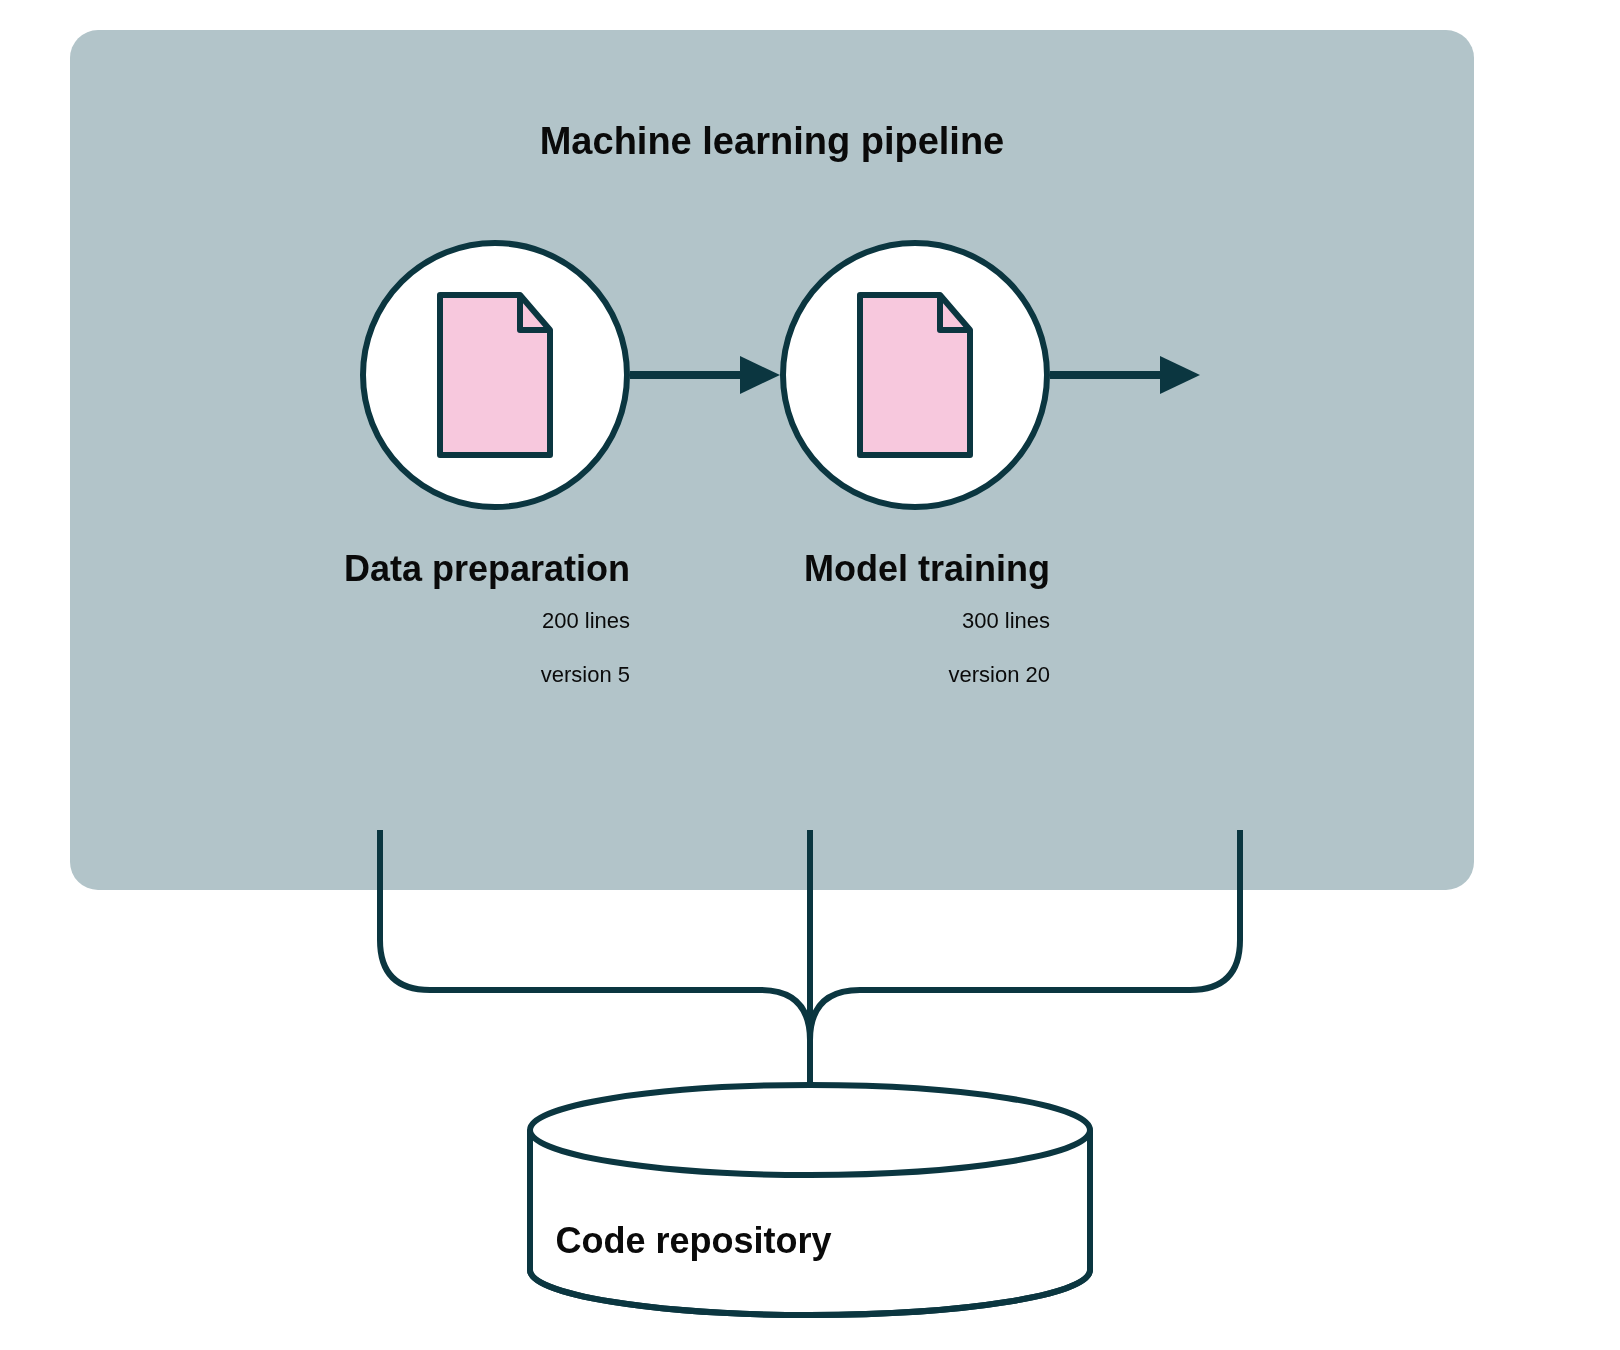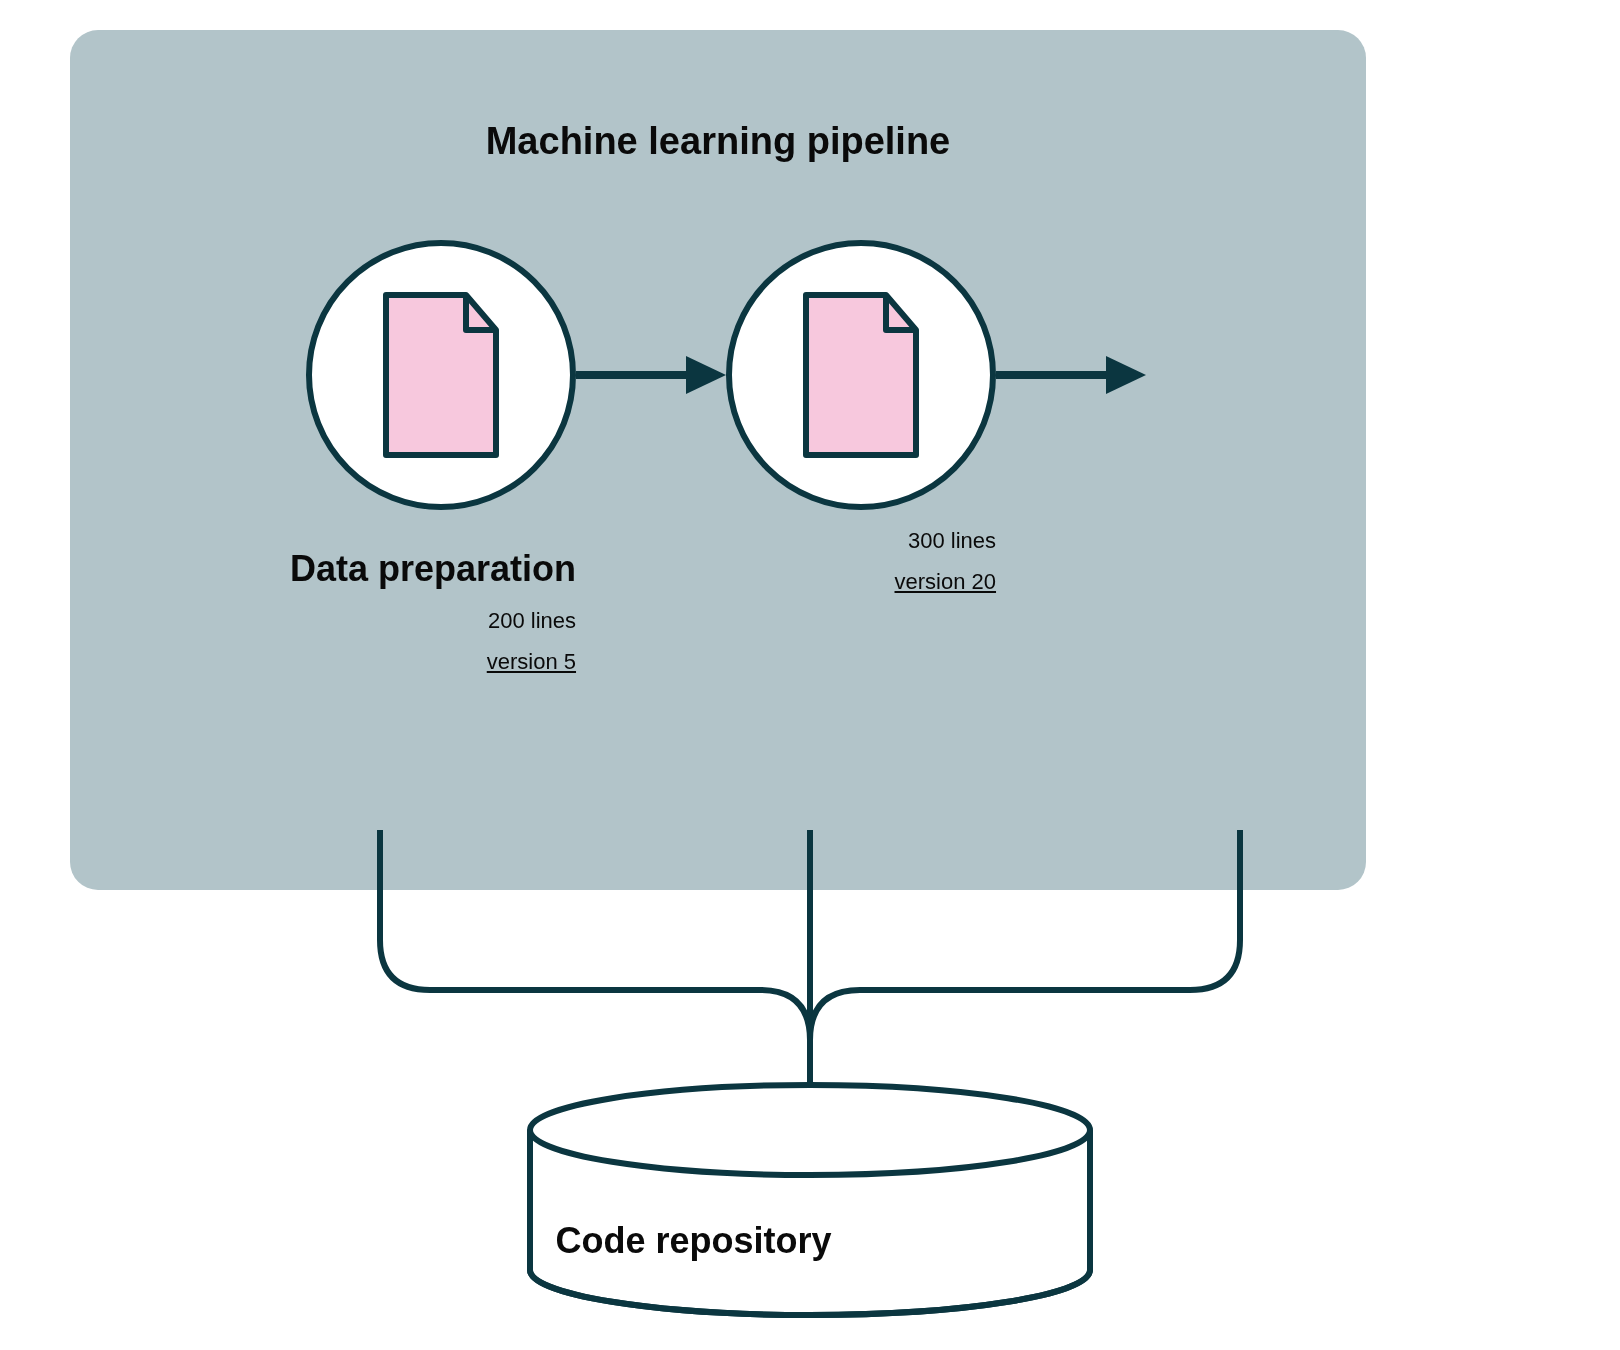--- a/index.html
+++ b/index.html
@@ -8,21 +8,21 @@
     height: 1350px;
     font-family: -apple-system, BlinkMacSystemFont, "Segoe UI", Arial, sans-serif;
     background: #ffffff;
     position: relative;
     color: #0a0a0a;
   }
   .panel {
     position: absolute;
     left: 70px;
     top: 30px;
-    width: 1296px;
+    width: 1404px;
     height: 860px;
     background: #b2c4c9;
     border-radius: 28px;
   }
   .title {
     position: absolute;
     left: 0;
     right: 0;
     top: 90px;
     text-align: center;
@@ -65,21 +65,21 @@
   .stage-name {
     margin-top: 38px;
     font-size: 36px;
     font-weight: 600;
   }
   .stage-lines, .stage-version {
     margin-top: 18px;
     font-size: 22px;
     font-weight: 400;
   }
-  .stage-version { margin-top: 15px; text-decoration: underline; }
+  .stage-version { margin-top: 28px; }
   
   .connector-wrap {
     position: absolute;
     left: 0;
     top: 830px;
     width: 1620px;
     height: 520px;
   }
   .repo-label {
     position: absolute;
@@ -118,20 +118,21 @@
       </svg>
     </div>
 
     <div class="stage">
       <div class="circle">
         <svg class="doc-svg" viewBox="0 0 130 170">
           <path d="M10 5 H90 L120 40 V165 H10 Z" fill="#f7c8dd" stroke="#0b3640" stroke-width="6" stroke-linejoin="round"></path>
           <path d="M90 5 V40 H120" fill="none" stroke="#0b3640" stroke-width="6" stroke-linejoin="round"></path>
         </svg>
       </div>
+      <div class="stage-name">Model training</div>
       <div class="stage-lines">300 lines</div>
       <div class="stage-version">version 20</div>
     </div>
 
     <div class="arrow">
       <svg viewBox="0 0 150 50">
         <line x1="0" y1="25" x2="115" y2="25" stroke="#0b3640" stroke-width="8"></line>
         <polygon points="110,6 150,25 110,44" fill="#0b3640"></polygon>
       </svg>
     </div>

